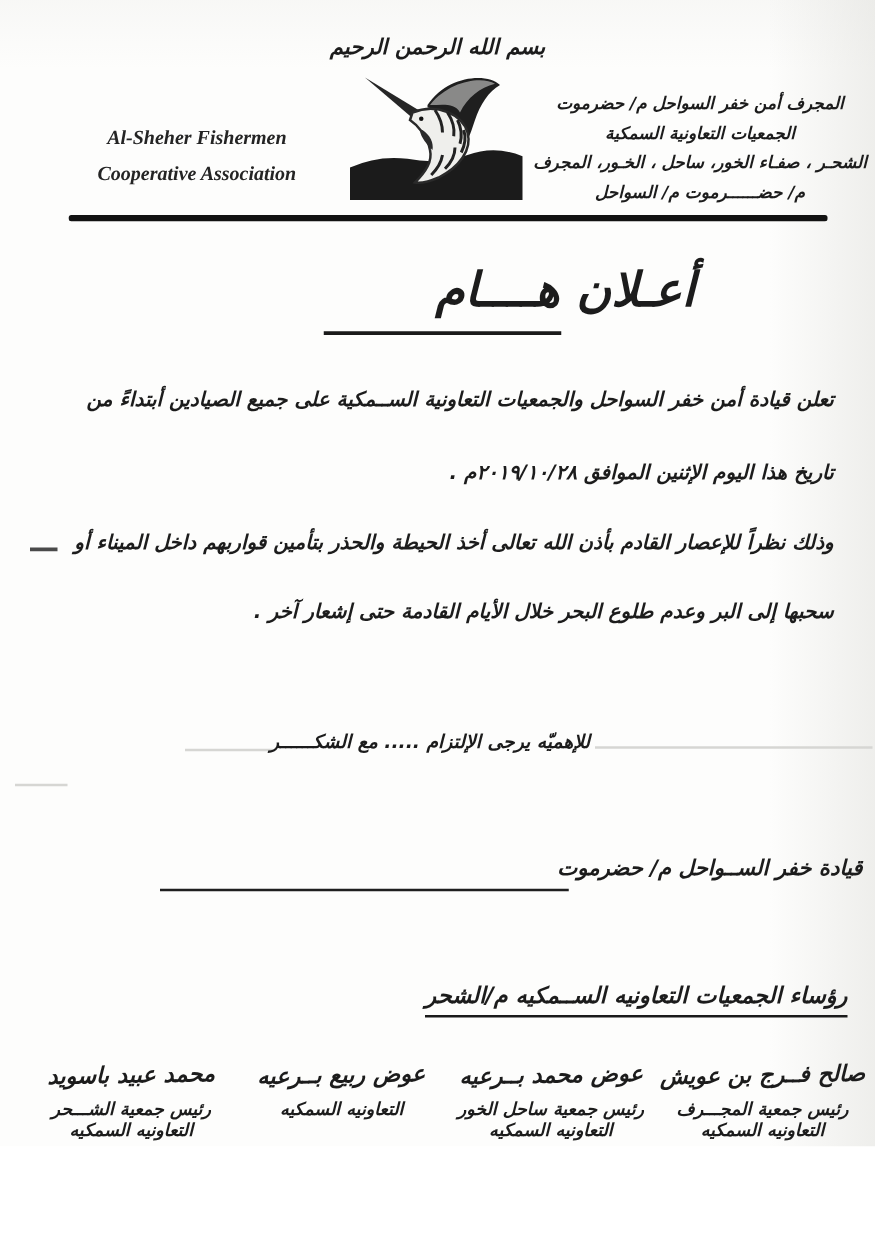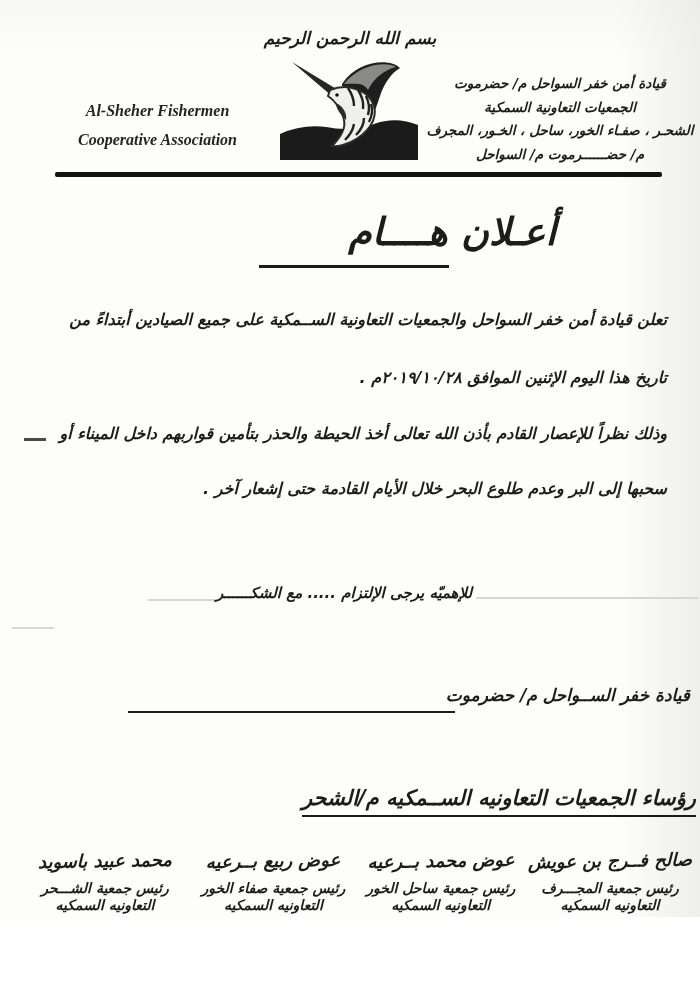--- a/index.html
+++ b/index.html
@@ -41,21 +41,21 @@
 
   .compliance{top:584px;left:144px;width:400px;text-align:center;font-size:15px;white-space:nowrap;}
   .faint{background:#d6d6d3;height:1.5px;}
   .faint1{top:599px;left:148px;width:70px;}
   .faint2{top:597px;left:476px;width:222px;}
   .faint3{top:627px;left:12px;width:42px;}
 
   .coastguard{top:685px;right:10px;font-size:17px;white-space:nowrap;}
   .signature-line{top:711px;left:128px;width:327px;height:1.8px;background:#1f1f1f;}
 
-  .heads{top:786px;right:4px;font-size:21px;white-space:nowrap;}
+  .heads{top:786px;right:22px;font-size:18px;white-space:nowrap;}
   .heads span{display:inline-block;border-bottom:2.2px solid #1a1a1a;padding-bottom:5px;}
 
   .sigs{top:850px;left:26px;width:670px;display:flex;direction:rtl;justify-content:space-between;}
   .sig-col{text-align:center;}
   .sig-col.c0{width:172px;} .sig-col.c1{width:156px;} .sig-col.c2{width:168px;} .sig-col.c3{width:158px;}
   .sig-name{font-size:18px;font-weight:700;direction:rtl;white-space:nowrap;transform:skewY(-1deg);}
   .sig-titles{margin-top:9px;font-size:14px;line-height:16.5px;font-weight:700;direction:rtl;}
   .sig-titles div{white-space:nowrap;}
 
   .logo{top:52px;left:274px;width:150px;height:114px;}
@@ -92,21 +92,21 @@
       <circle cx="63" cy="43" r="1.8" fill="#111"></circle>
     </svg>
   </div>
 
   <div class="abs org-en">
     <div>Al-Sheher Fishermen</div>
     <div>Cooperative Association</div>
   </div>
 
   <div class="abs ar org-ar">
-    <div>قيادة أمن خفر السواحل م/ حضرموت</div>
+    <div>المجرف أمن خفر السواحل م/ حضرموت</div>
     <div>الجمعيات التعاونية السمكية</div>
     <div>الشحـر ، صفـاء الخور، ساحل ، الخـور، المجرف</div>
     <div>م/ حضــــــرموت م/ السواحل</div>
   </div>
 
   <div class="abs rule"></div>
 
   <div class="abs ar title">أعـلان هــــام</div>
   <div class="abs title-underline"></div>
 
@@ -139,21 +139,20 @@
     <div class="sig-col c1">
       <div class="sig-name">عوض محمد بــرعيه</div>
       <div class="sig-titles">
         <div>رئيس جمعية ساحل الخور</div>
         <div>التعاونيه السمكيه</div>
       </div>
     </div>
     <div class="sig-col c2">
       <div class="sig-name">عوض ربيع بــرعيه</div>
       <div class="sig-titles">
-        <div>رئيس جمعية صفاء الخور</div>
         <div>التعاونيه السمكيه</div>
       </div>
     </div>
     <div class="sig-col c3">
       <div class="sig-name">محمد عبيد باسويد</div>
       <div class="sig-titles">
         <div>رئيس جمعية الشـــحر</div>
         <div>التعاونيه السمكيه</div>
       </div>
     </div>

